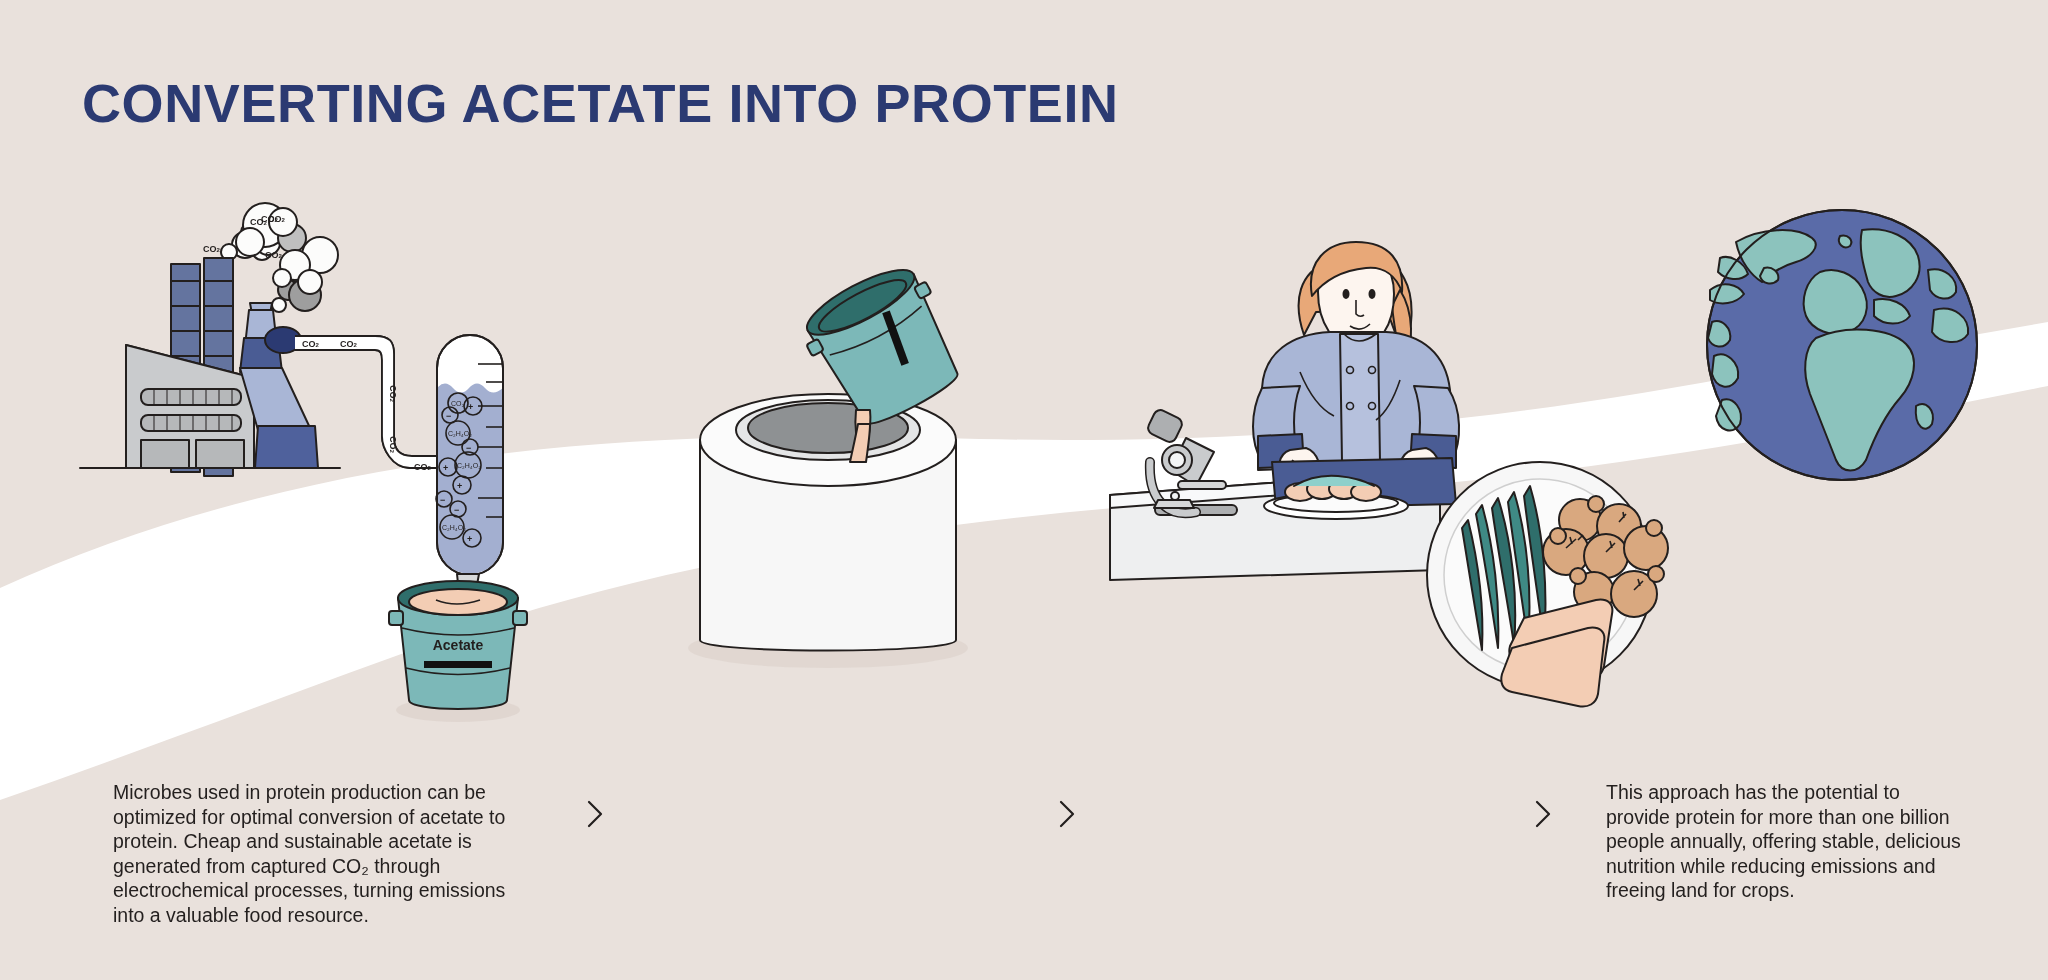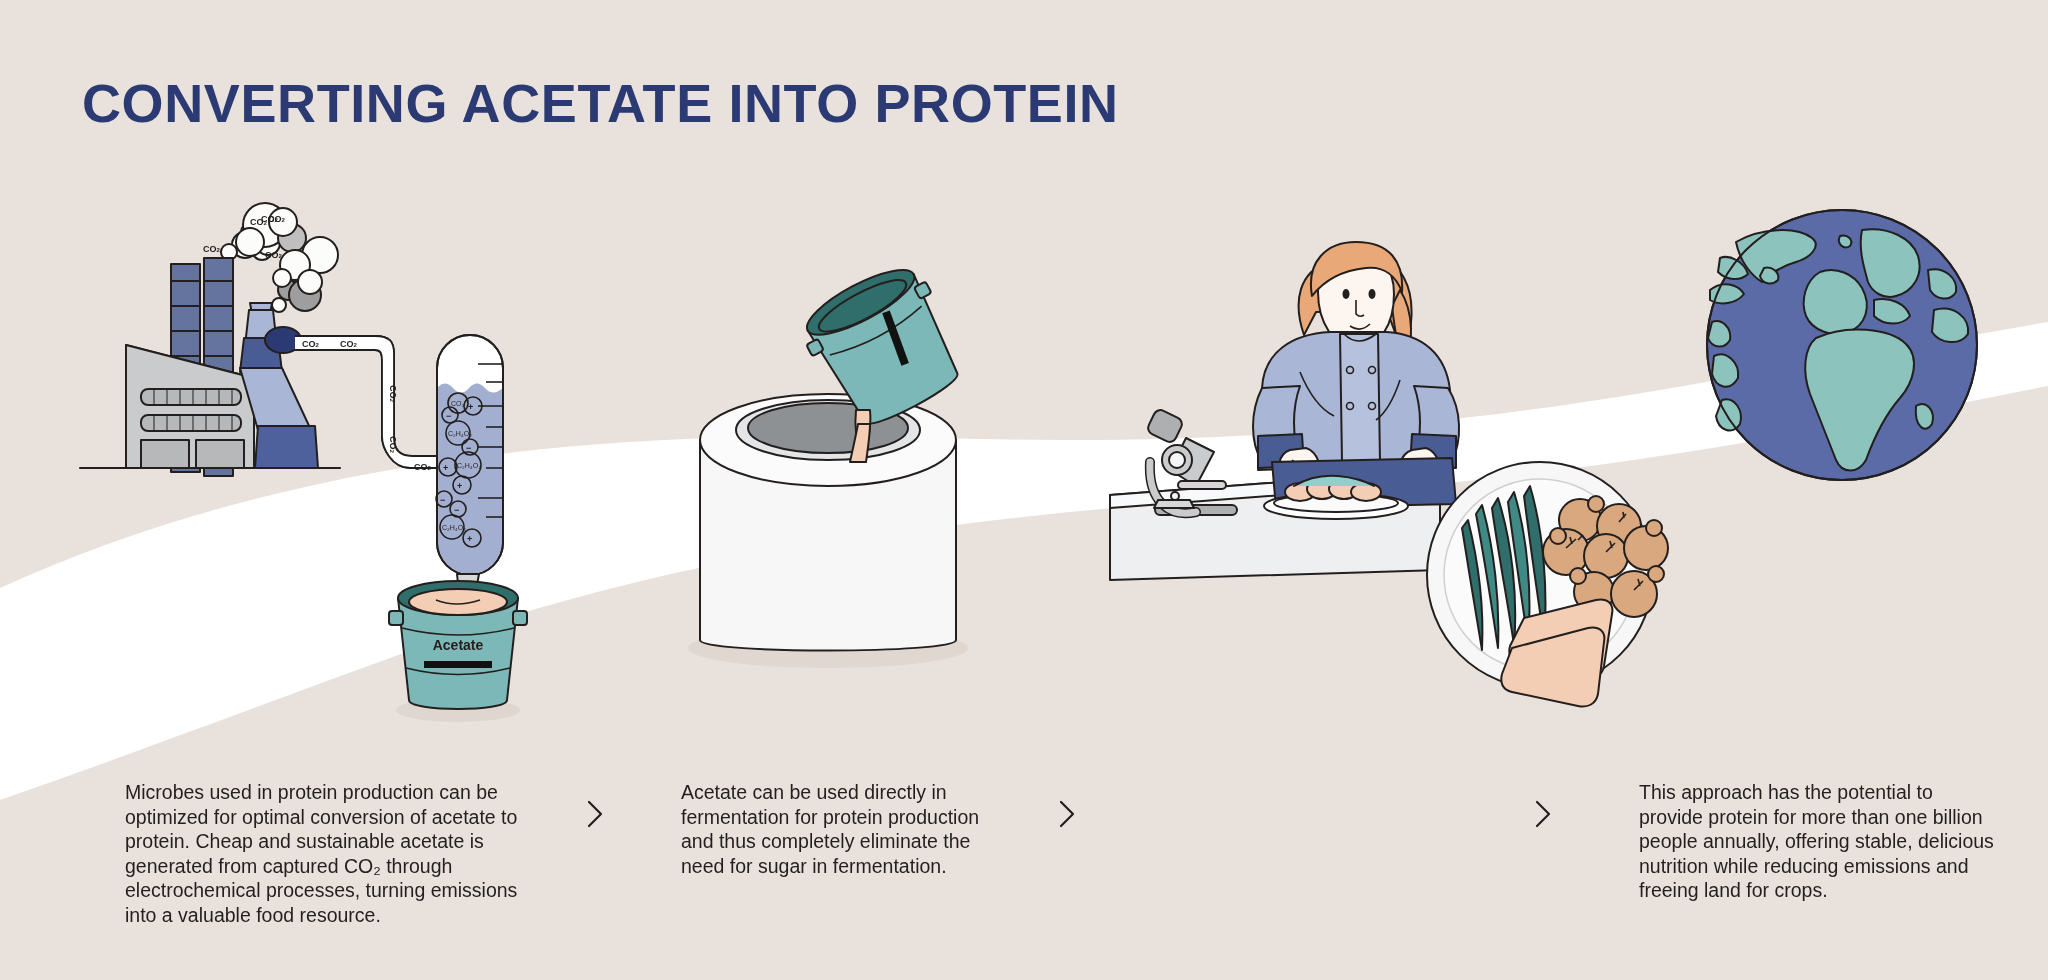--- a/index.html
+++ b/index.html
@@ -19,24 +19,24 @@
     font-family:"Liberation Sans", sans-serif;
     white-space:nowrap;
   }
   .scene{position:absolute;left:0;top:0;width:2048px;height:980px;pointer-events:none;}
   .captions{position:absolute;left:0;top:780px;width:2048px;height:200px;}
   .cap{
     position:absolute;top:0;
     font-size:19.5px;line-height:24.5px;color:#231f1e;
     font-family:"Liberation Sans", sans-serif;
   }
-  .cap.c1{left:113px;width:400px;margin-left:12px;}
+  .cap.c1{left:113px;width:400px;}
   .cap.c2{left:681px;width:320px;}
   .cap.c3{left:1145px;width:380px;top:2px;}
-  .cap.c4{left:1606px;width:360px;margin-left:33px;}
+  .cap.c4{left:1606px;width:360px;}
   .chev{
     position:absolute;top:14px;
     width:30px;height:40px;
   }
   .chev.a{left:580px;}
   .chev.b{left:1052px;}
   .chev.c{left:1528px;}
 </style>
 </head>
 <body>
@@ -398,21 +398,20 @@
       </g>
       <circle cx="1842" cy="345" r="135" fill="none" class="ol"></circle>
     </g>
   </svg>
 
   <div class="captions">
     <div class="cap c1">Microbes used in protein production can be optimized for optimal conversion of acetate to protein. Cheap and sustainable acetate is generated from captured CO₂ through electrochemical processes, turning emissions into a valuable food resource.</div>
     <svg class="chev a" viewBox="0 0 30 40">
       <path d="M9,8 L21,20 L9,32" fill="none" stroke="#231f1e" stroke-width="2.2" stroke-linecap="round" stroke-linejoin="round"></path>
     </svg>
-    <div class="cap c2">Acetate can be used directly in fermentation for protein production and thus completely eliminate the need for sugar in fermentation.</div>
     <svg class="chev b" viewBox="0 0 30 40">
       <path d="M9,8 L21,20 L9,32" fill="none" stroke="#231f1e" stroke-width="2.2" stroke-linecap="round" stroke-linejoin="round"></path>
     </svg>
     <svg class="chev c" viewBox="0 0 30 40">
       <path d="M9,8 L21,20 L9,32" fill="none" stroke="#231f1e" stroke-width="2.2" stroke-linecap="round" stroke-linejoin="round"></path>
     </svg>
     <div class="cap c4">This approach has the potential to provide protein for more than one billion people annually, offering stable, delicious nutrition while reducing emissions and freeing land for crops.</div>
   </div>
 
 </div>

